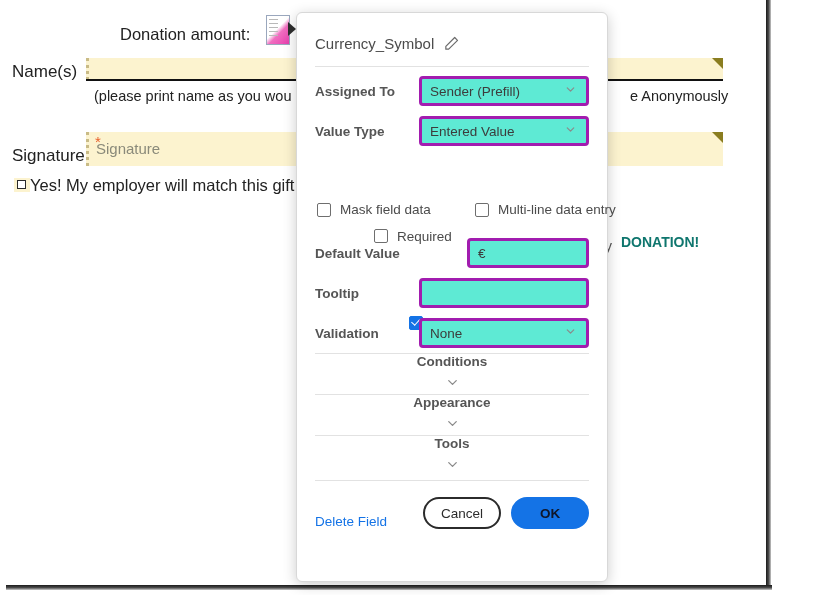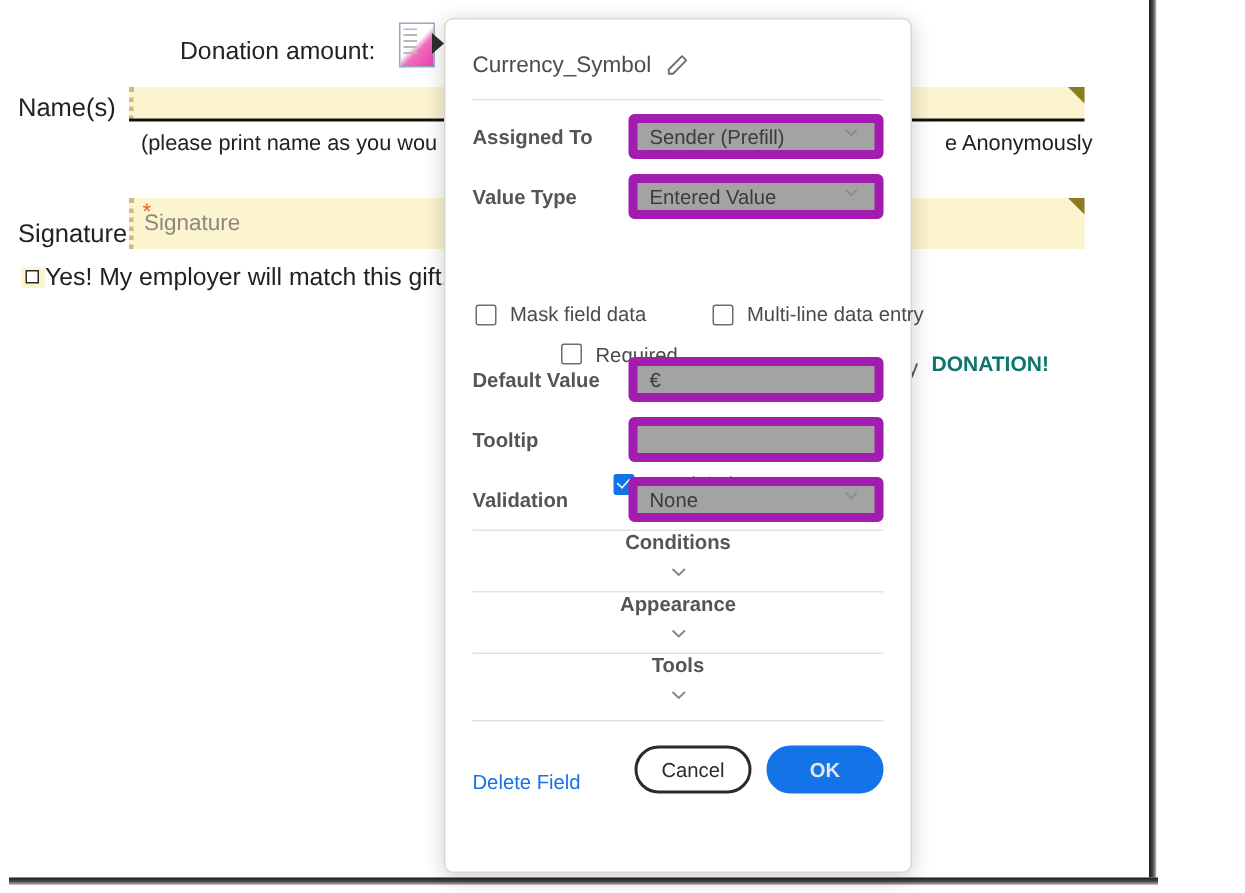--- a/index.html
+++ b/index.html
@@ -157,23 +157,23 @@
     width: 104px;
     flex: 0 0 104px;
     font-size: 13.5px;
     font-weight: bold;
     color: #555555;
     font-family: "Liberation Sans", sans-serif;
   }
   .control {
     flex: 1;
     height: 30px;
-    border: 6px solid #a21caf;
+    border: 3px solid #a21caf;
     border-radius: 4px;
-    background: #a3a3a3;
+    background: #5eead4;
     display: flex;
     align-items: center;
     padding: 0 8px;
     box-sizing: border-box;
     position: relative;
   }
   .control .ctrl-text {
     font-size: 13.5px;
     color: #3c3c3c;
     font-family: "Liberation Sans", sans-serif;
@@ -275,21 +275,21 @@
     width: 78px;
     border: 2px solid #2b2b2b;
     background: #ffffff;
     color: #2b2b2b;
     margin-right: 10px;
   }
   .btn-ok {
     width: 78px;
     border: 2px solid #1473e6;
     background: #1473e6;
-    color: #e5e5e5;
+    color: #0f172a;
     font-weight: bold;
   }
 </style>
 </head>
 <body>
 
 <div id="doc-page">
 
   <div class="doc-text" style="left:120px; top:25px; font-size:16.5px;">Donation amount:</div>
 
@@ -381,21 +381,21 @@
       <div class="cb-cell first">
         <span class="cb-box"></span>
         <span class="cb-label">Mask field data</span>
       </div>
       <div class="cb-cell">
         <span class="cb-box"></span>
         <span class="cb-label">Multi-line data entry</span>
       </div>
     </div>
 
-    <div class="row" style="margin-top:6px;">
+    <div class="row" style="margin-top:6px;gap:48px;">
       <div class="row-label">Default Value</div>
       <div class="control">
         <span class="ctrl-text">€</span>
       </div>
     </div>
 
     <div class="row">
       <div class="row-label">Tooltip</div>
       <div class="control">
         <span class="ctrl-text"></span>

